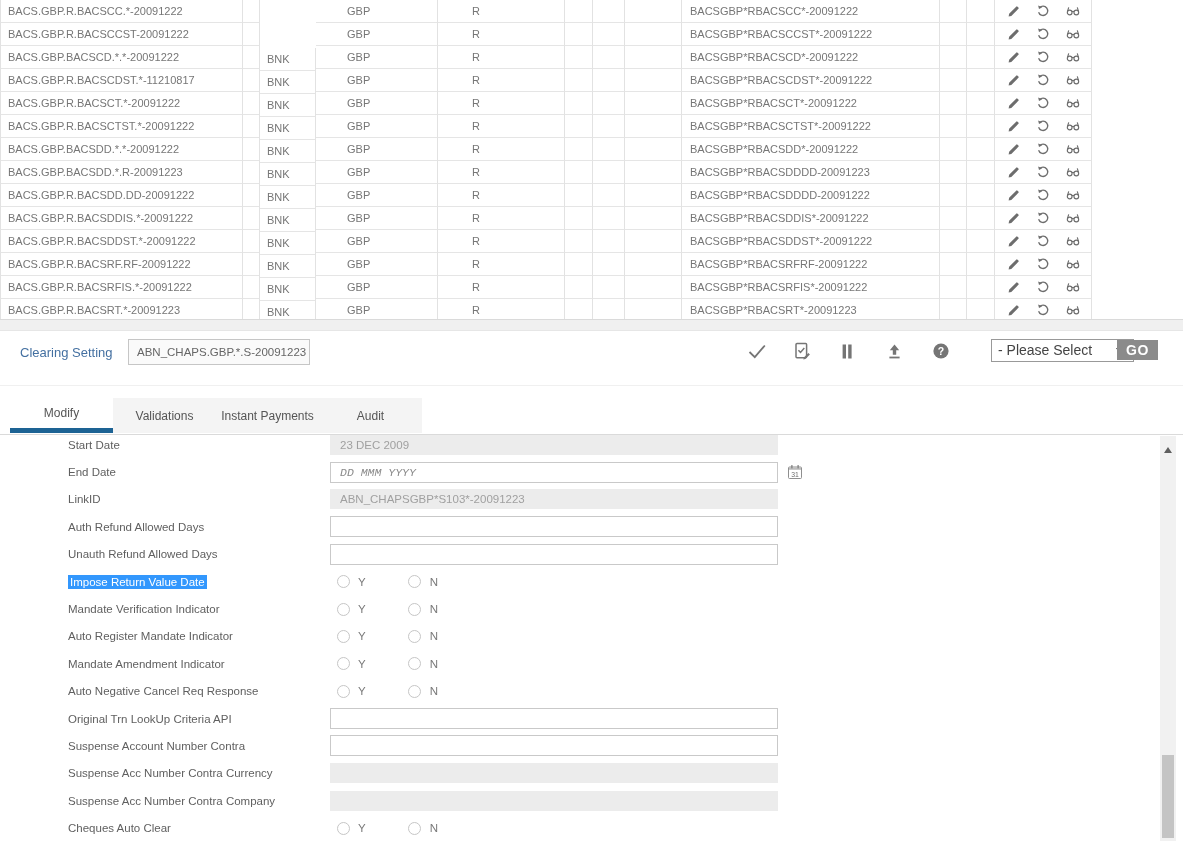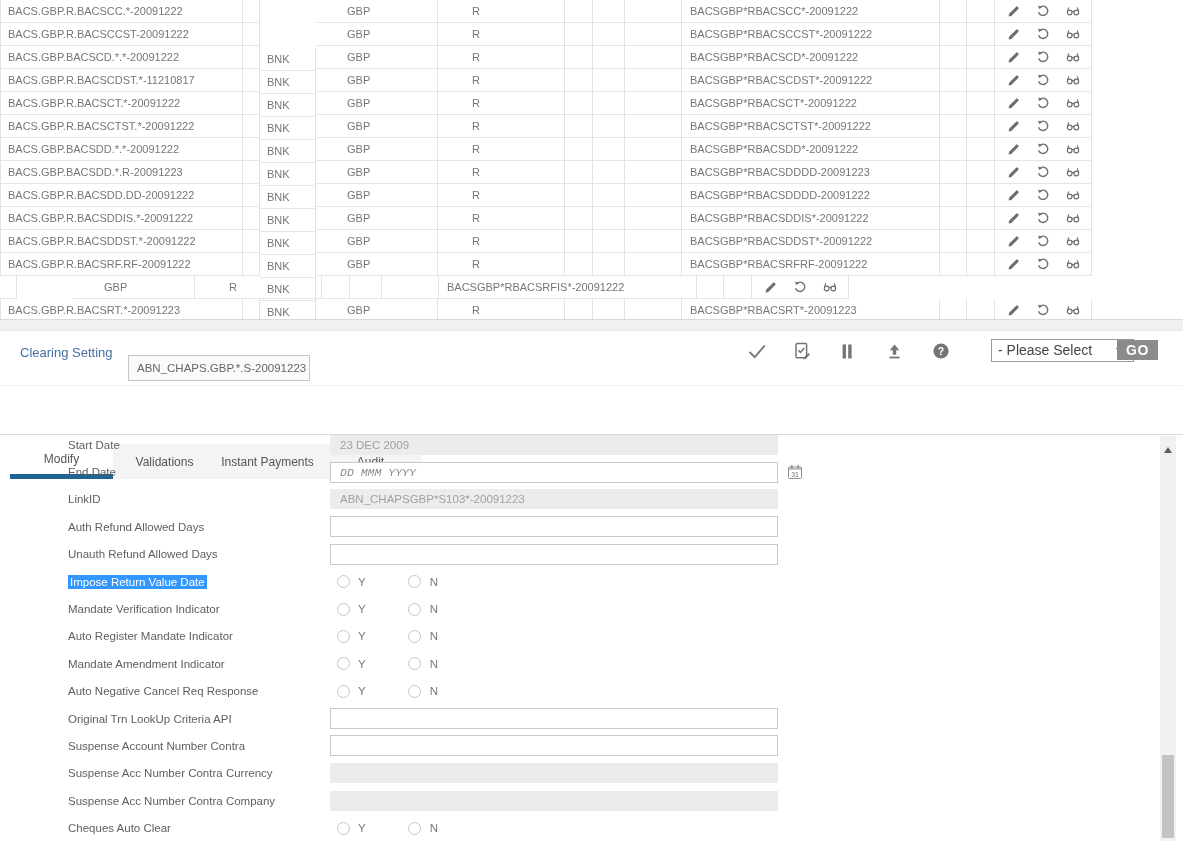--- a/index.html
+++ b/index.html
@@ -25,33 +25,33 @@
   .act-ic svg{display:block;}
 
   
   .hband{position:absolute;left:0;top:319px;width:1183px;height:12px;background:#f0f0f0;
          border-top:1px solid #dadada;border-bottom:1px solid #e6e6e6;box-sizing:border-box;}
 
   
   .rec-title{position:absolute;left:20px;top:345px;font-size:13px;color:#4470a1;}
   .rec-id{position:absolute;left:128px;top:339px;width:182px;height:26px;box-sizing:border-box;
           border:1px solid #c6c6c6;background:#fafafa;color:#666;font-size:11.5px;
-          line-height:24px;padding-left:8px;white-space:nowrap;margin-top:16px;}
+          line-height:24px;padding-left:8px;white-space:nowrap;}
   .tb-ic{position:absolute;top:342px;width:18px;height:18px;display:flex;align-items:center;justify-content:center;cursor:pointer;}
   .tb-select{position:absolute;left:963px;top:339px;width:143px;height:23px;box-sizing:border-box;
              border:1px solid #999;background:#fff;font-size:14px;color:#444;line-height:21px;
              padding-left:6px;cursor:pointer;margin-left:28px;}
   .tb-select .arr{position:absolute;right:9px;top:8px;width:0;height:0;
                   border-left:4px solid transparent;border-right:4px solid transparent;border-top:6px solid #333;}
   .go-btn{position:absolute;left:1117px;top:340px;width:41px;height:20px;background:#8b8b8b;color:#fff;
           font-size:14px;font-weight:bold;text-align:center;line-height:20px;letter-spacing:.5px;cursor:pointer;}
   .hdr-divider{position:absolute;left:0;top:385px;width:1183px;height:1px;background:#f0f0f0;}
 
   
-  .tabs{position:absolute;left:10px;top:398px;height:35px;display:flex;margin-top:46px;}
+  .tabs{position:absolute;left:10px;top:398px;height:35px;display:flex;}
   .tab{box-sizing:border-box;width:103px;height:35px;background:#f4f4f4;font-size:12px;color:#555;
        display:flex;align-items:center;justify-content:center;cursor:pointer;}
   .tab.active{background:#fff;border-bottom:5px solid #1d6394;}
   .tabline{position:absolute;left:0;top:434px;width:1183px;height:1px;background:#dadada;}
 
   
   .form{position:absolute;left:0;top:435px;width:1160px;height:406px;overflow:hidden;}
   .form-inner{margin-top:-4px;}
   .frow{height:27.4px;display:flex;align-items:center;}
   .flabel{width:330px;box-sizing:border-box;padding-left:68px;font-size:11.5px;color:#5f5f5f;white-space:nowrap;}
@@ -484,20 +484,21 @@
             <svg width="15" height="12" viewBox="0 0 16 13">
               <circle cx="4.2" cy="8.2" r="2.7" fill="none" stroke="#6d6d6d" stroke-width="1.3"></circle>
               <circle cx="11.8" cy="8.2" r="2.7" fill="none" stroke="#6d6d6d" stroke-width="1.3"></circle>
               <path d="M6.8 7.4 q1.2-1.1 2.4 0 M1.8 6.6 L3.1 2.4 M14.2 6.6 L12.9 2.4" fill="none" stroke="#6d6d6d" stroke-width="1.3"></path>
             </svg>
           </span>
         </div>
         <div class="tc c-tail"></div>
       </div>
       <div class="trow">
+        <div class="tc c-name">BACS.GBP.R.BACSRFIS.*-20091222</div>
         <div class="tc c-m1"></div>
         <div class="tc c-bnk">BNK</div>
         <div class="tc c-gbp">GBP</div>
         <div class="tc c-r">R</div>
         <div class="tc c-e1"></div>
         <div class="tc c-e2"></div>
         <div class="tc c-e3"></div>
         <div class="tc c-map">BACSGBP*RBACSRFIS*-20091222</div>
         <div class="tc c-e4"></div>
         <div class="tc c-e5"></div>

